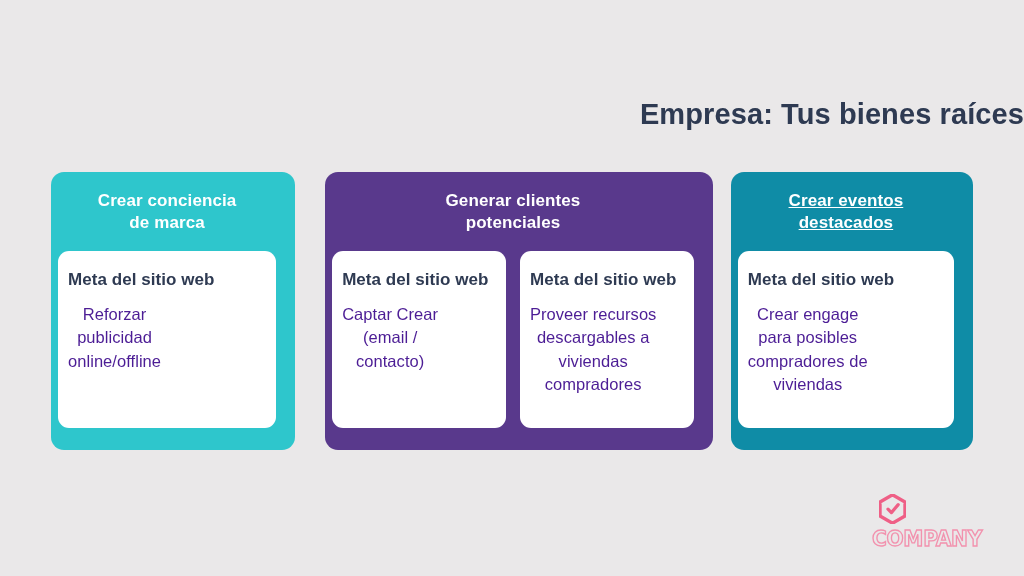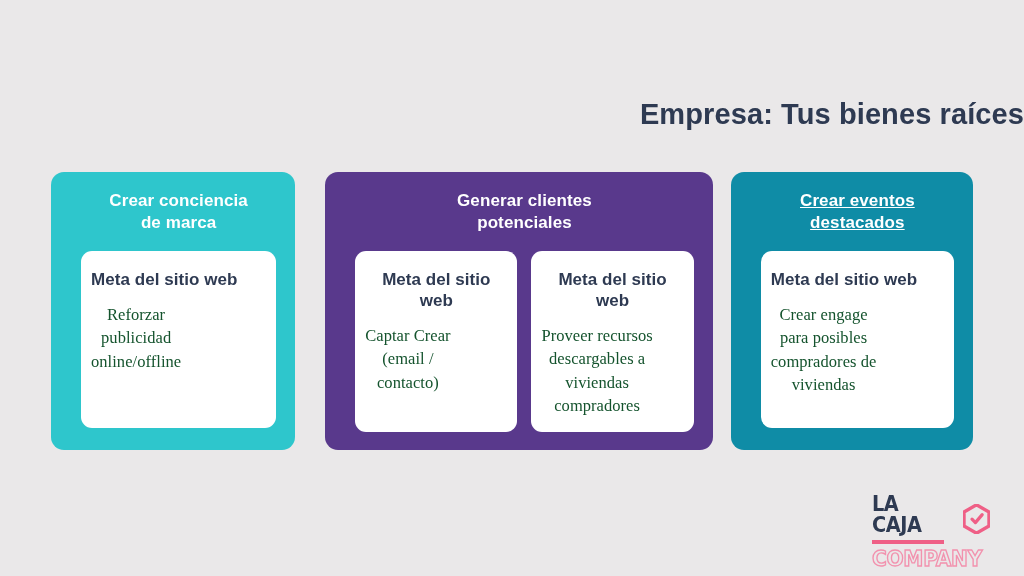--- a/index.html
+++ b/index.html
@@ -45,21 +45,21 @@
     height: 278px;
     display: flex;
     align-items: stretch;
   }
 
   .col {
     border-radius: 13px;
     display: flex;
     flex-direction: column;
     align-items: center;
-    padding: 18px 19px 22px 30px;
+    padding: 18px 19px 22px 7px;
   }
 
   .col-brand     { width: 248px; background: #2ec6cc; }
   .col-leads     { width: 394px; background: #59398c; margin-left: 30px; }
   .col-events    { width: 246px; background: #0f8ca6; margin-left: 18px; }
 
   .col-header {
     color: #ffffff;
     font-size: 17px;
     font-weight: bold;
@@ -95,25 +95,24 @@
     font-size: 17px;
     font-weight: bold;
     color: #2e3a52;
     line-height: 1.25;
     letter-spacing: 0.05px;
   }
 
   .goal-text {
     margin-top: 13px;
     font-size: 16.5px;
-    color: #14532d;
+    color: #4c1d95;
     line-height: 1.42;
     letter-spacing: 0.05px;
     white-space: pre-line;
-    font-family: Liberation Serif, serif;
   }
 
   
   .logo {
     position: absolute;
     left: 872px;
     top: 494px;
     width: 118px;
     height: 62px;
   }
@@ -214,24 +213,20 @@
 compradores de
 viviendas</div>
         </div>
       </div>
     </div>
 
   </div>
 
   <div class="logo">
     <div class="logo-row">
-      <div>
-        <div class="logo-wordmark">LA CAJA</div>
-        <div class="logo-underline"></div>
-      </div>
       <div class="logo-mark">
         <svg width="27" height="30" viewBox="0 0 27 30" aria-hidden="true">
           <polygon points="13.5,0.8 26,8 26,22 13.5,29.2 1,22 1,8" fill="none" stroke="#ef5f86" stroke-width="3.4" stroke-linejoin="round"></polygon>
           <path d="M9.0 15.2 L12.4 18.6 L19.2 10.6" fill="none" stroke="#ef5f86" stroke-width="3.2" stroke-linecap="round" stroke-linejoin="round"></path>
         </svg>
       </div>
     </div>
     <div class="logo-sub">COMPANY</div>
   </div>
 

